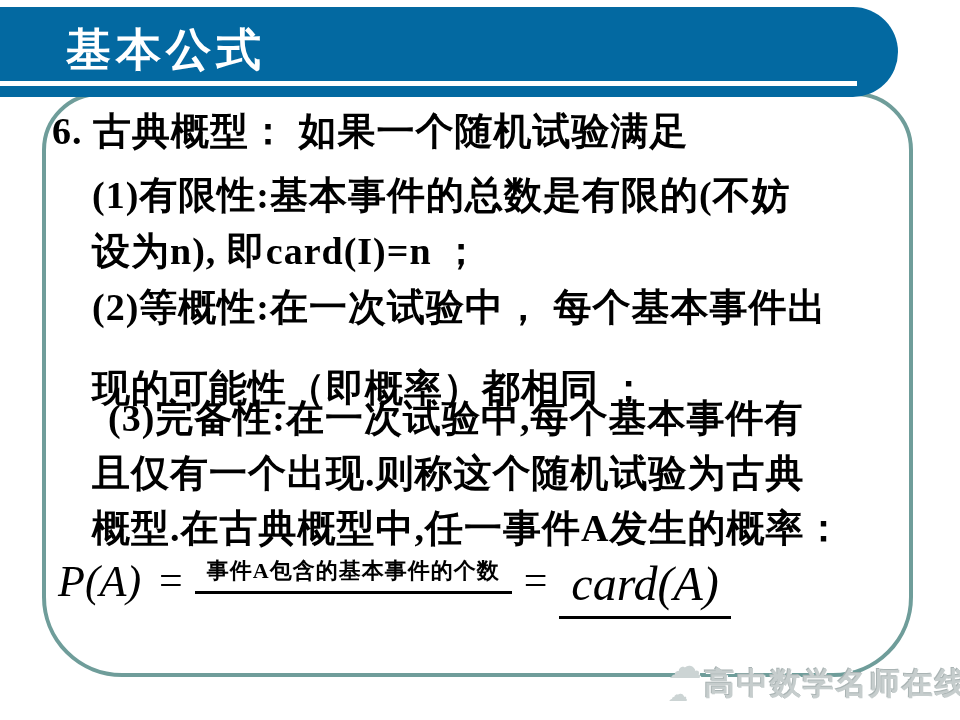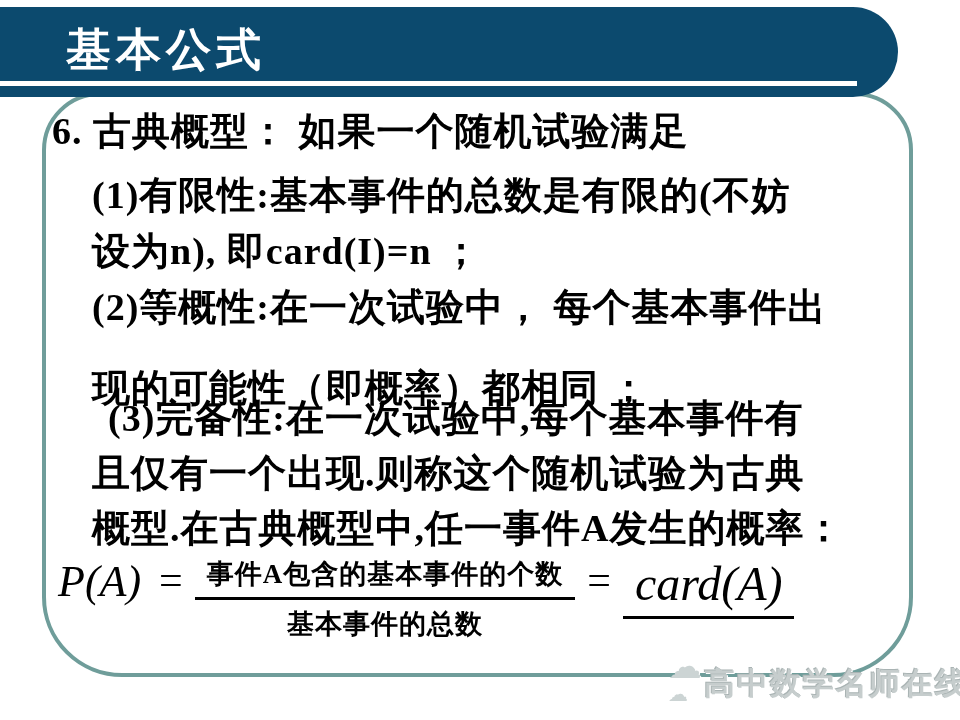--- a/index.html
+++ b/index.html
@@ -9,21 +9,21 @@
     position: relative;
     overflow: hidden;
     font-family: "Liberation Serif", "DejaVu Serif", serif;
   }
 
   
   .banner {
     position: absolute;
     left: 0; top: 7px;
     width: 898px; height: 90px;
-    background: #0c4a6e;
+    background: #0369a1;
     border-radius: 0 45px 45px 0;
     z-index: 3;
   }
   .banner-underline {
     position: absolute;
     left: 0; bottom: 11px;
     width: 857px; height: 5px;
     background: #ffffff;
   }
   .banner-title {
@@ -95,21 +95,21 @@
     margin: 0 4px;
   }
   .frac .num {
     padding: 0 12px 5px 12px;
     border-bottom: 3px solid #000000;
   }
   .frac .den {
     padding: 6px 12px 0 12px;
   }
   .cn-frac {
-    font-size: 27px;
+    font-size: 22px;
     font-weight: bold;
     white-space: nowrap;
     letter-spacing: 1px;
   }
   .it-frac {
     font-size: 48px;
     font-style: italic;
     white-space: nowrap;
   }
 
@@ -157,21 +157,20 @@
   <div class="tline l6">(3)完备性:在一次试验中,每个基本事件有</div>
   <div class="tline l7">且仅有一个出现.则称这个随机试验为古典</div>
   <div class="tline l8">概型.在古典概型中,任一事件A发生的概率：</div>
 </div>
 
 <div class="formula">
   <span class="f-lhs">P(A)</span>
   <span class="f-eq">=</span>
   <span class="frac">
     <span class="num cn-frac">事件A包含的基本事件的个数</span>
-    <span class="den cn-frac">基本事件的总数</span>
   </span>
   <span class="f-eq">=</span>
   <span class="frac">
     <span class="num it-frac">card(A)</span>
   </span>
 </div>
 
 <div class="watermark">
   <span class="wm-icon"><span>☁</span><span class="small-cloud">☁</span></span>
   <span class="wm-text">高中数学名师在线</span>

